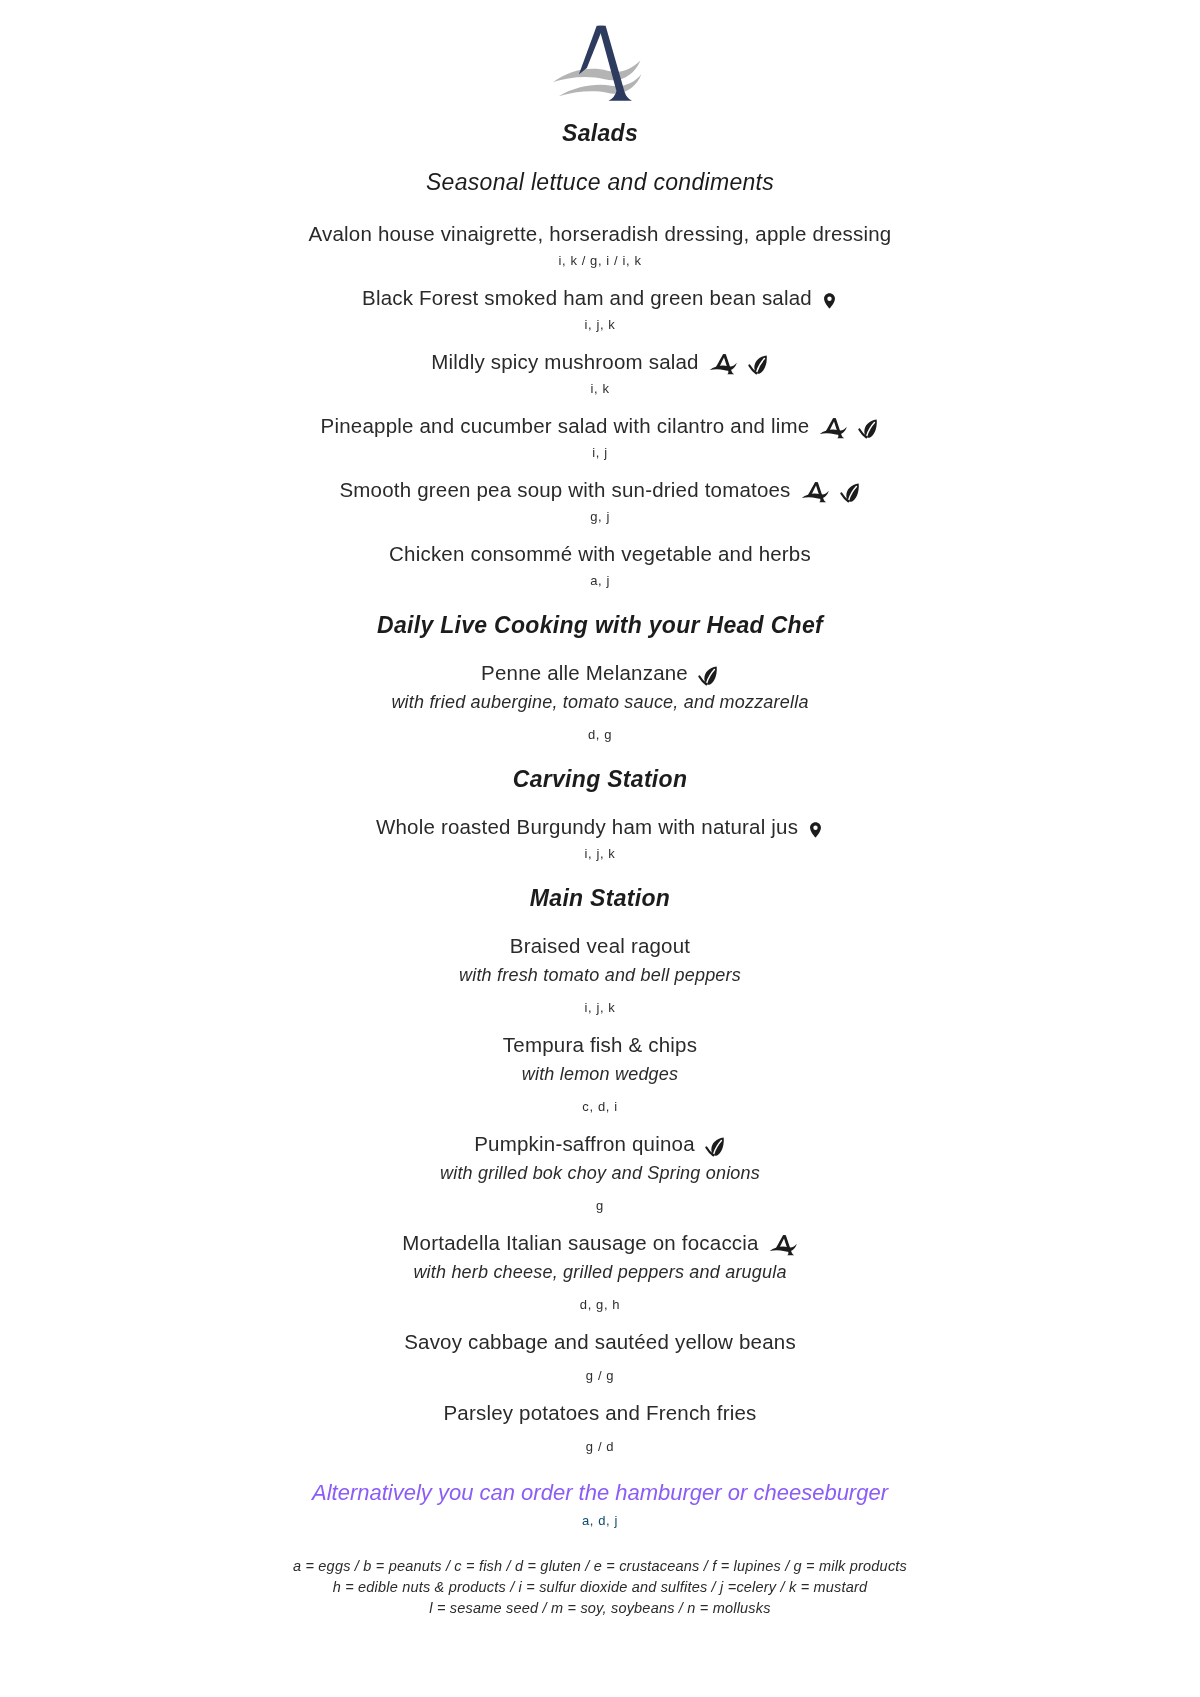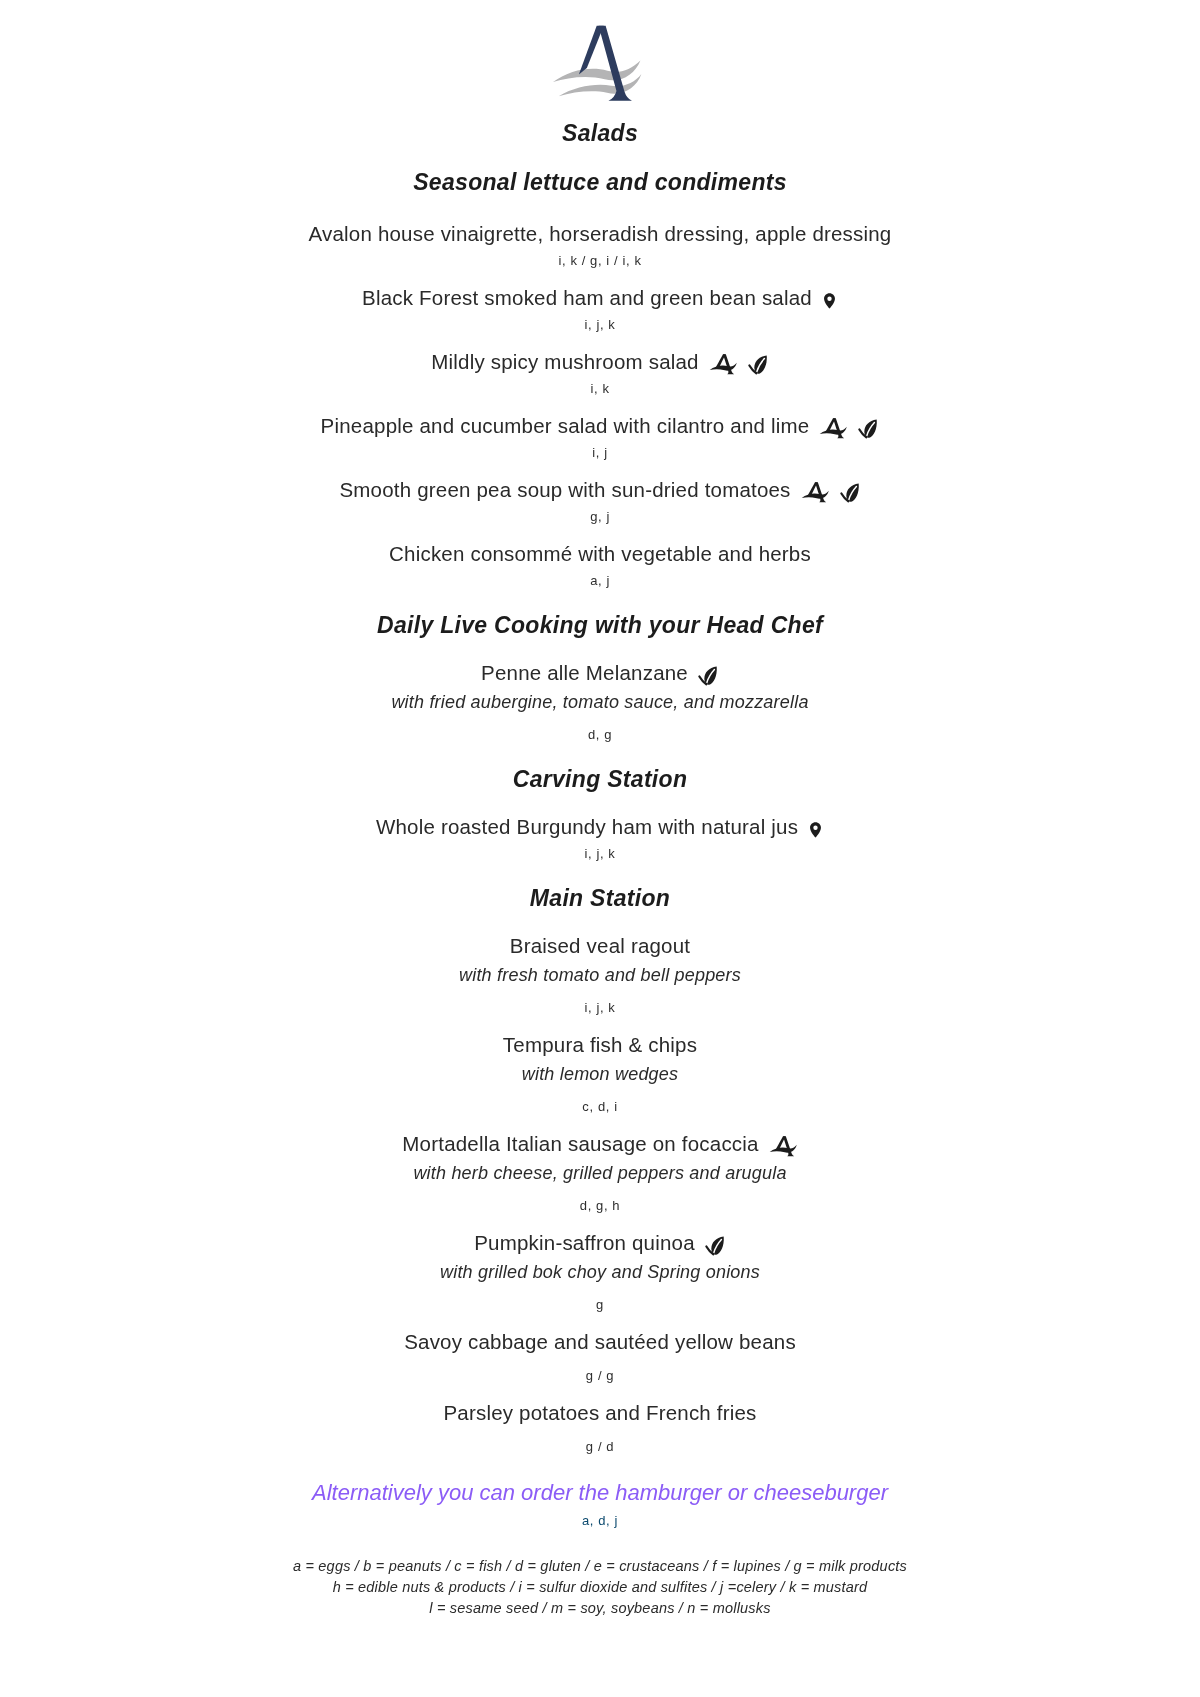--- a/index.html
+++ b/index.html
@@ -31,21 +31,21 @@
     font-size: 23px;
     font-weight: 700;
     font-style: italic;
     color: #1c1c1c;
     line-height: 30px;
     margin-top: 20px;
     letter-spacing: .3px;
   }
   .section-subtitle {
     font-size: 23px;
-    font-weight: 700;
+    font-weight: 400;
     font-style: italic;
     color: #1c1c1c;
     line-height: 30px;
     margin-top: 2px;
     letter-spacing: .3px;
   }
   .menu-item { margin-top: 14px; }
   .item-name-row {
     display: inline-flex;
     align-items: flex-end;
@@ -263,42 +263,42 @@
   <div class="menu-item">
     <div class="item-name-row">
       <span class="item-name">Tempura fish &amp; chips</span>
     </div>
     <div class="item-desc">with lemon wedges</div>
     <div class="allergens after-desc">c, d, i</div>
   </div>
 
   <div class="menu-item">
     <div class="item-name-row">
+      <span class="item-name">Pumpkin-saffron quinoa</span>
+      <span class="icon">
+          <svg width="22" height="22" viewBox="0 0 24 24">
+            <use href="#def-leaf"></use>
+          </svg>
+        </span>
+    </div>
+    <div class="item-desc">with grilled bok choy and Spring onions</div>
+    <div class="allergens after-desc">g</div>
+  </div>
+
+  <div class="menu-item">
+    <div class="item-name-row">
       <span class="item-name">Mortadella Italian sausage on focaccia</span>
       <span class="icon">
           <svg width="30" height="23" viewBox="0 0 35 26">
             <use href="#def-avalon-a"></use>
           </svg>
         </span>
     </div>
     <div class="item-desc">with herb cheese, grilled peppers and arugula</div>
     <div class="allergens after-desc">d, g, h</div>
-  </div>
-
-  <div class="menu-item">
-    <div class="item-name-row">
-      <span class="item-name">Pumpkin-saffron quinoa</span>
-      <span class="icon">
-          <svg width="22" height="22" viewBox="0 0 24 24">
-            <use href="#def-leaf"></use>
-          </svg>
-        </span>
-    </div>
-    <div class="item-desc">with grilled bok choy and Spring onions</div>
-    <div class="allergens after-desc">g</div>
   </div>
 
   <div class="menu-item">
     <div class="item-name-row">
       <span class="item-name">Savoy cabbage and sautéed yellow beans</span>
     </div>
     <div class="allergens after-desc">g / g</div>
   </div>
 
   <div class="menu-item">

